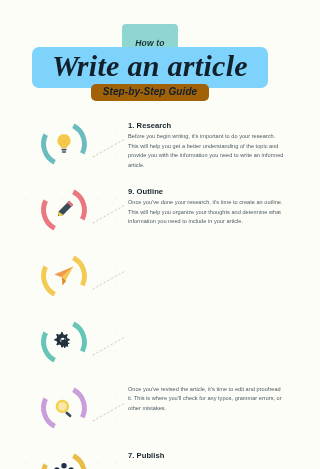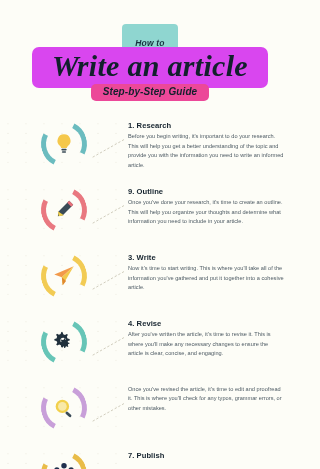--- a/index.html
+++ b/index.html
@@ -40,21 +40,21 @@
   }
 
   .title-wrap {
     display: block;
     line-height: 0;
     margin-top: -5px;
   }
 
   .title-banner {
     display: inline-block;
-    background: #d946ef;
+    background: #7dd3fc;
     padding: 4px 20px 7px;
     border-radius: 7px;
     line-height: 1;
   }
 
   .title-text {
     font-family: "Liberation Serif", serif;
     font-style: italic;
     font-weight: bold;
     font-size: 30px;
@@ -65,21 +65,21 @@
   }
 
   .subtitle-wrap {
     display: block;
     line-height: 0;
     margin-top: -4px;
   }
 
   .subtitle {
     display: inline-block;
-    background: #ec4899;
+    background: #a16207;
     color: #12202c;
     font-size: 10px;
     font-weight: bold;
     font-style: italic;
     padding: 3px 12px 4px;
     border-radius: 5px;
     line-height: 1;
     letter-spacing: .1px;
   }
 
@@ -376,24 +376,20 @@
         <path d="M21 3L3 10.5l7 2.6L21 3z" fill="#f29a4b"></path>
         <path d="M21 3l-11 10.1.8 7.4L21 3z" fill="#f2c94c"></path>
         <path d="M10 13.1l.8 7.4 3.1-3.8z" fill="#e0892f"></path>
       </svg>
           </span>
       </div>
       <div class="connector"><svg viewBox="0 0 34 22" preserveAspectRatio="none" style="width:100%;height:100%">
     <line x1="1" y1="20" x2="33" y2="2" stroke="#c9c5b4" stroke-width="1" stroke-dasharray="1.6 2.6" stroke-linecap="round" opacity=".85"></line>
   </svg></div>
     </div>
-    <div class="text-col">
-      <div class="step-title">3. Write</div>
-      <div class="step-body">Now it's time to start writing. This is where you'll take all of the information you've gathered and put it together into a cohesive article.</div>
-    </div>
   </div>
     <div class="step">
     <div class="icon-col">
       <div class="dotfield"><svg viewBox="0 0 128 80" preserveAspectRatio="none" style="width:100%;height:100%">
             <circle cx="8" cy="8" r="0.9" fill="#d9d4c2"></circle>
             <circle cx="26" cy="8" r="0.9" fill="#d9d4c2"></circle>
             <circle cx="44" cy="8" r="0.9" fill="#d9d4c2"></circle>
             <circle cx="62" cy="8" r="0.9" fill="#d9d4c2"></circle>
             <circle cx="80" cy="8" r="0.9" fill="#d9d4c2"></circle>
             <circle cx="98" cy="8" r="0.9" fill="#d9d4c2"></circle>
@@ -434,24 +430,20 @@
             <svg viewBox="0 0 24 24" class="icon-glyph">
         <path d="M9.5 2.8l1.3.1.5 1.9 1.6.7 1.7-1 1 .9-1 1.7.7 1.6 1.9.5.1 1.3-1.9.6-.7 1.6 1 1.7-.9 1-1.7-1-1.6.7-.6 1.9-1.3-.1-.5-1.9-1.6-.7-1.7 1-1-.9 1-1.7-.7-1.6-1.9-.5-.1-1.3 1.9-.6.7-1.6-1-1.7.9-1 1.7 1 1.6-.7z" fill="#20303c"></path>
         <circle cx="11.2" cy="10.6" r="2.5" fill="#fdfdf7"></circle>
         <path d="M17.8 14.2l1 .2.3 1.4 1.2.5 1.2-.7.7.7-.7 1.2.5 1.2 1.4.3.2 1-1.4.4-.5 1.2.7 1.2-.7.7-1.2-.7-1.2.5-.4 1.4-1-.2-.3-1.4-1.2-.5-1.2.7-.7-.7.7-1.2-.5-1.2-1.4-.3-.2-1 1.4-.4.5-1.2-.7-1.2.7-.7 1.2.7 1.2-.5z" fill="#20303c" transform="translate(-3.2,-3.6) scale(.86)"></path>
       </svg>
           </span>
       </div>
       <div class="connector"><svg viewBox="0 0 34 22" preserveAspectRatio="none" style="width:100%;height:100%">
     <line x1="1" y1="20" x2="33" y2="2" stroke="#c9c5b4" stroke-width="1" stroke-dasharray="1.6 2.6" stroke-linecap="round" opacity=".85"></line>
   </svg></div>
-    </div>
-    <div class="text-col">
-      <div class="step-title">4. Revise</div>
-      <div class="step-body">After you've written the article, it's time to revise it. This is where you'll make any necessary changes to ensure the article is clear, concise, and engaging.</div>
     </div>
   </div>
     <div class="step">
     <div class="icon-col">
       <div class="dotfield"><svg viewBox="0 0 128 80" preserveAspectRatio="none" style="width:100%;height:100%">
             <circle cx="8" cy="8" r="0.9" fill="#d9d4c2"></circle>
             <circle cx="26" cy="8" r="0.9" fill="#d9d4c2"></circle>
             <circle cx="44" cy="8" r="0.9" fill="#d9d4c2"></circle>
             <circle cx="62" cy="8" r="0.9" fill="#d9d4c2"></circle>
             <circle cx="80" cy="8" r="0.9" fill="#d9d4c2"></circle>

